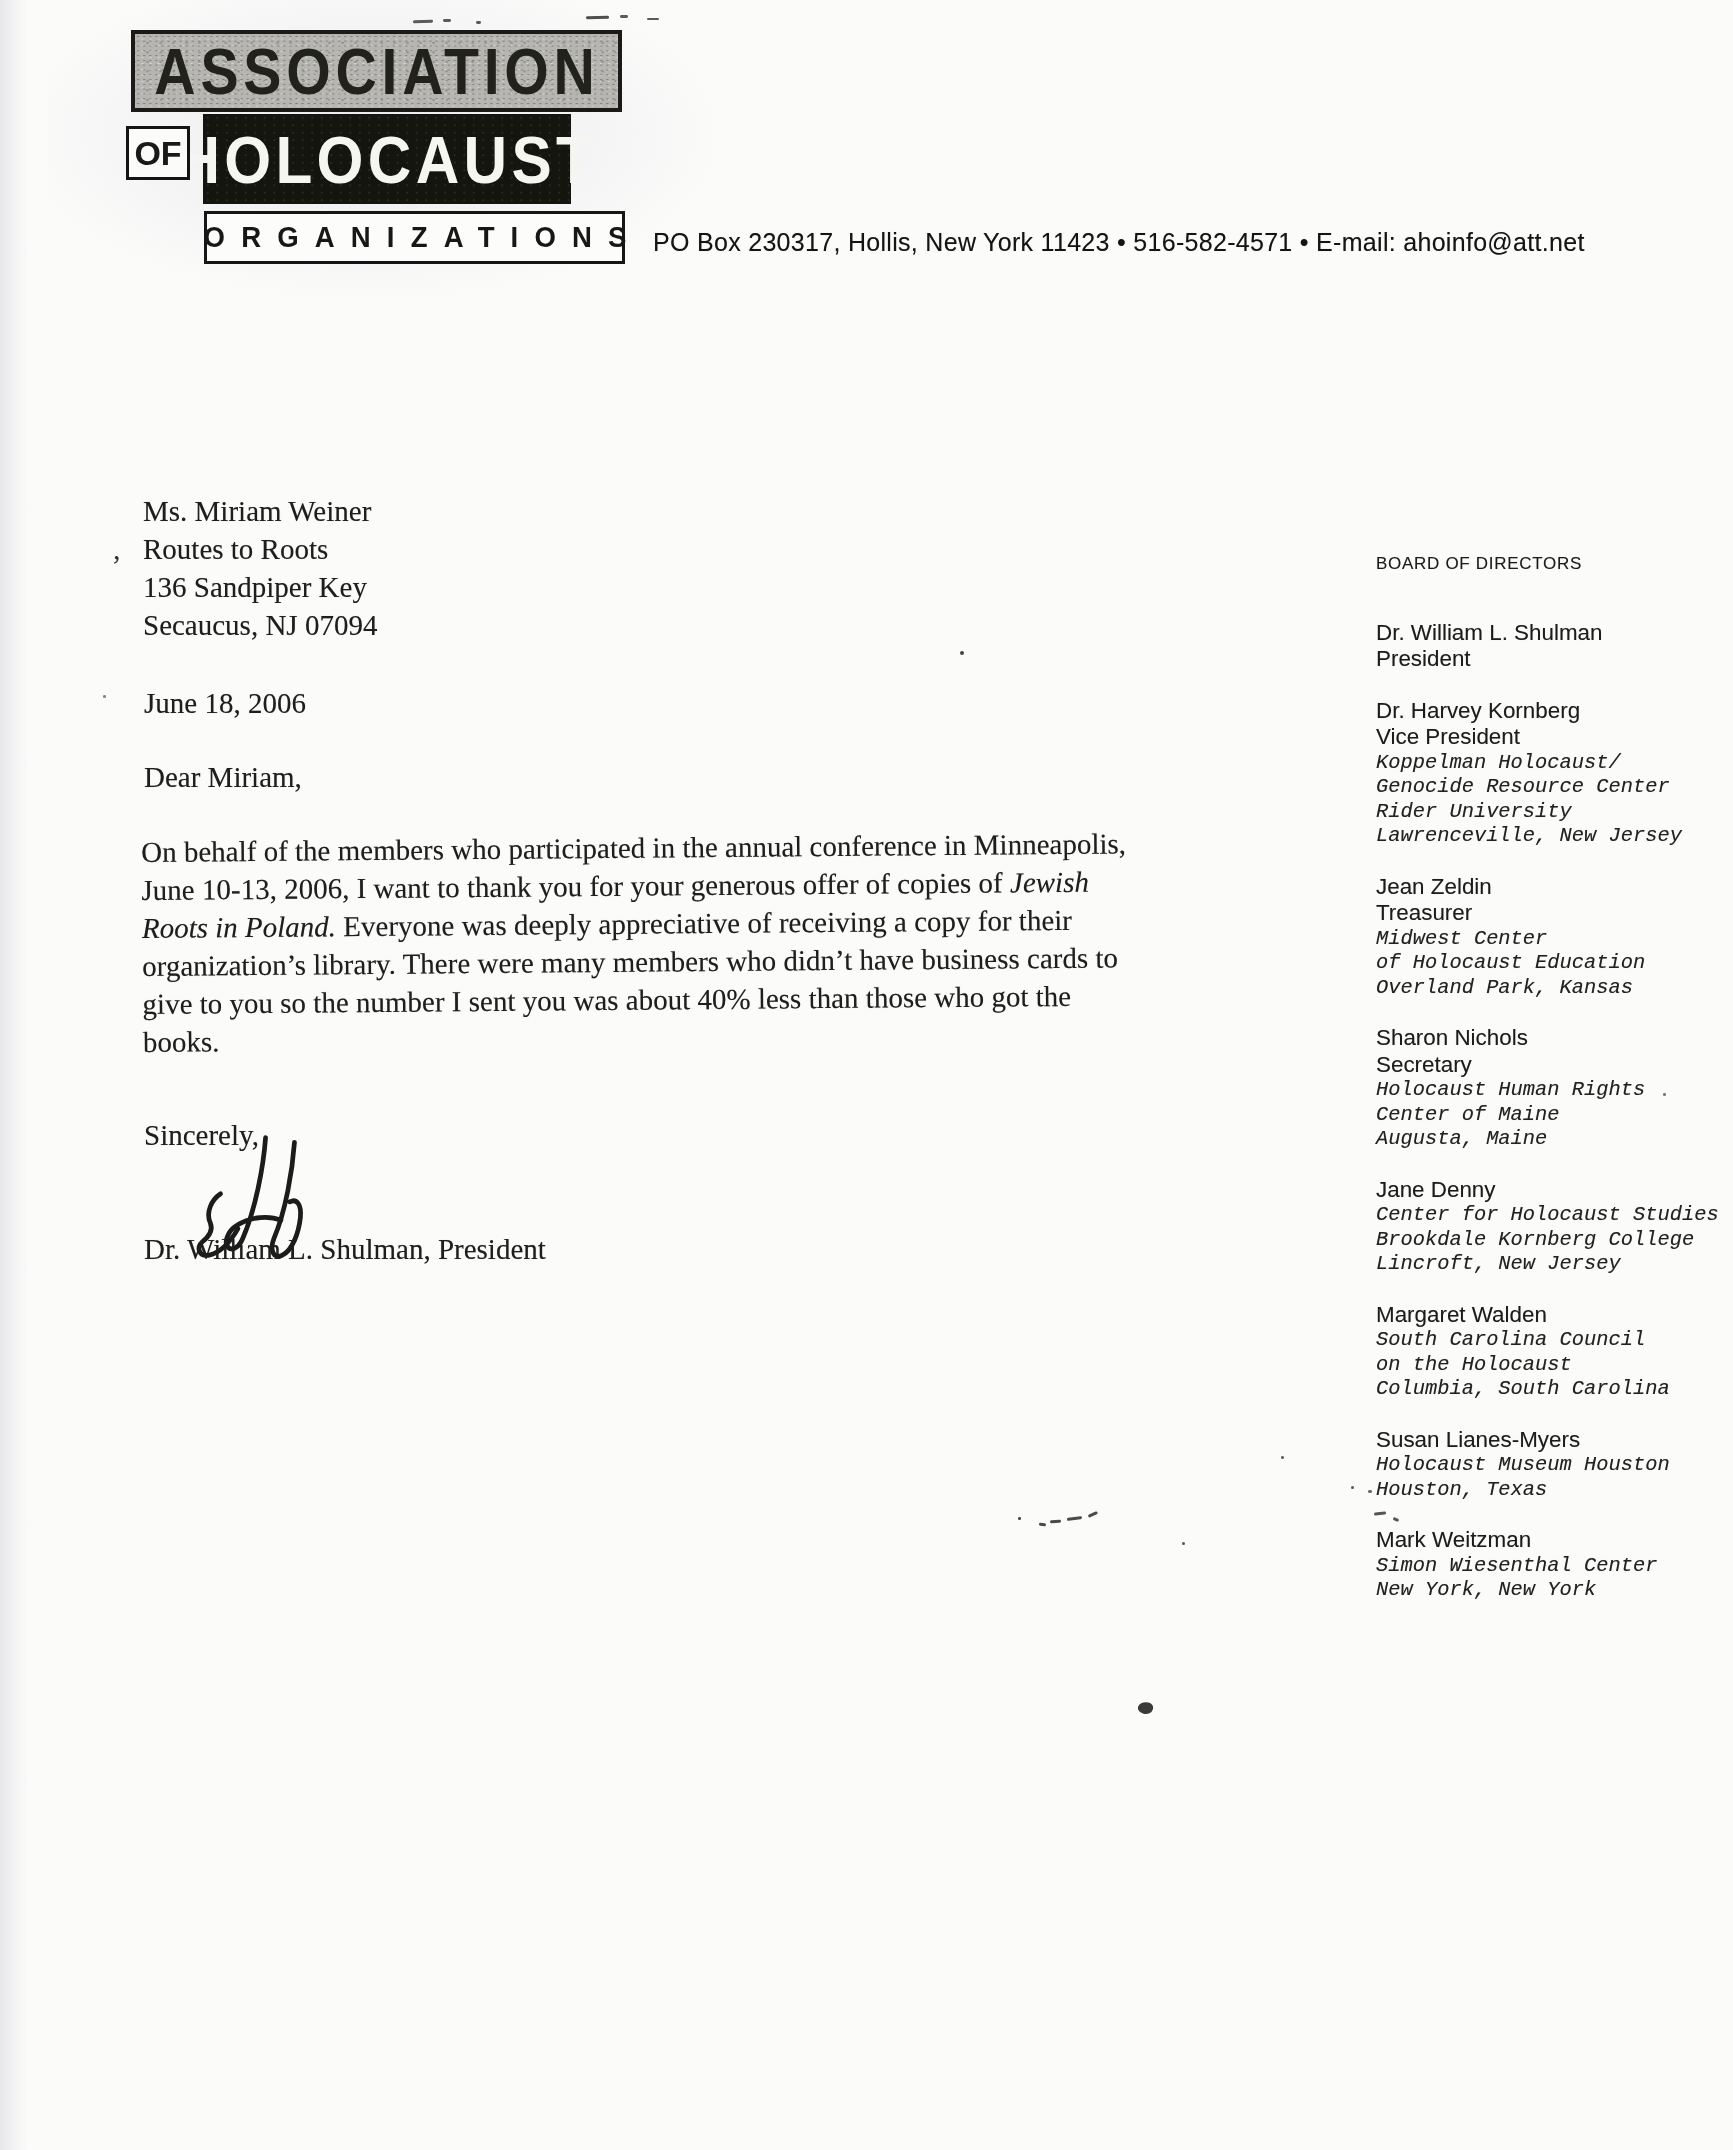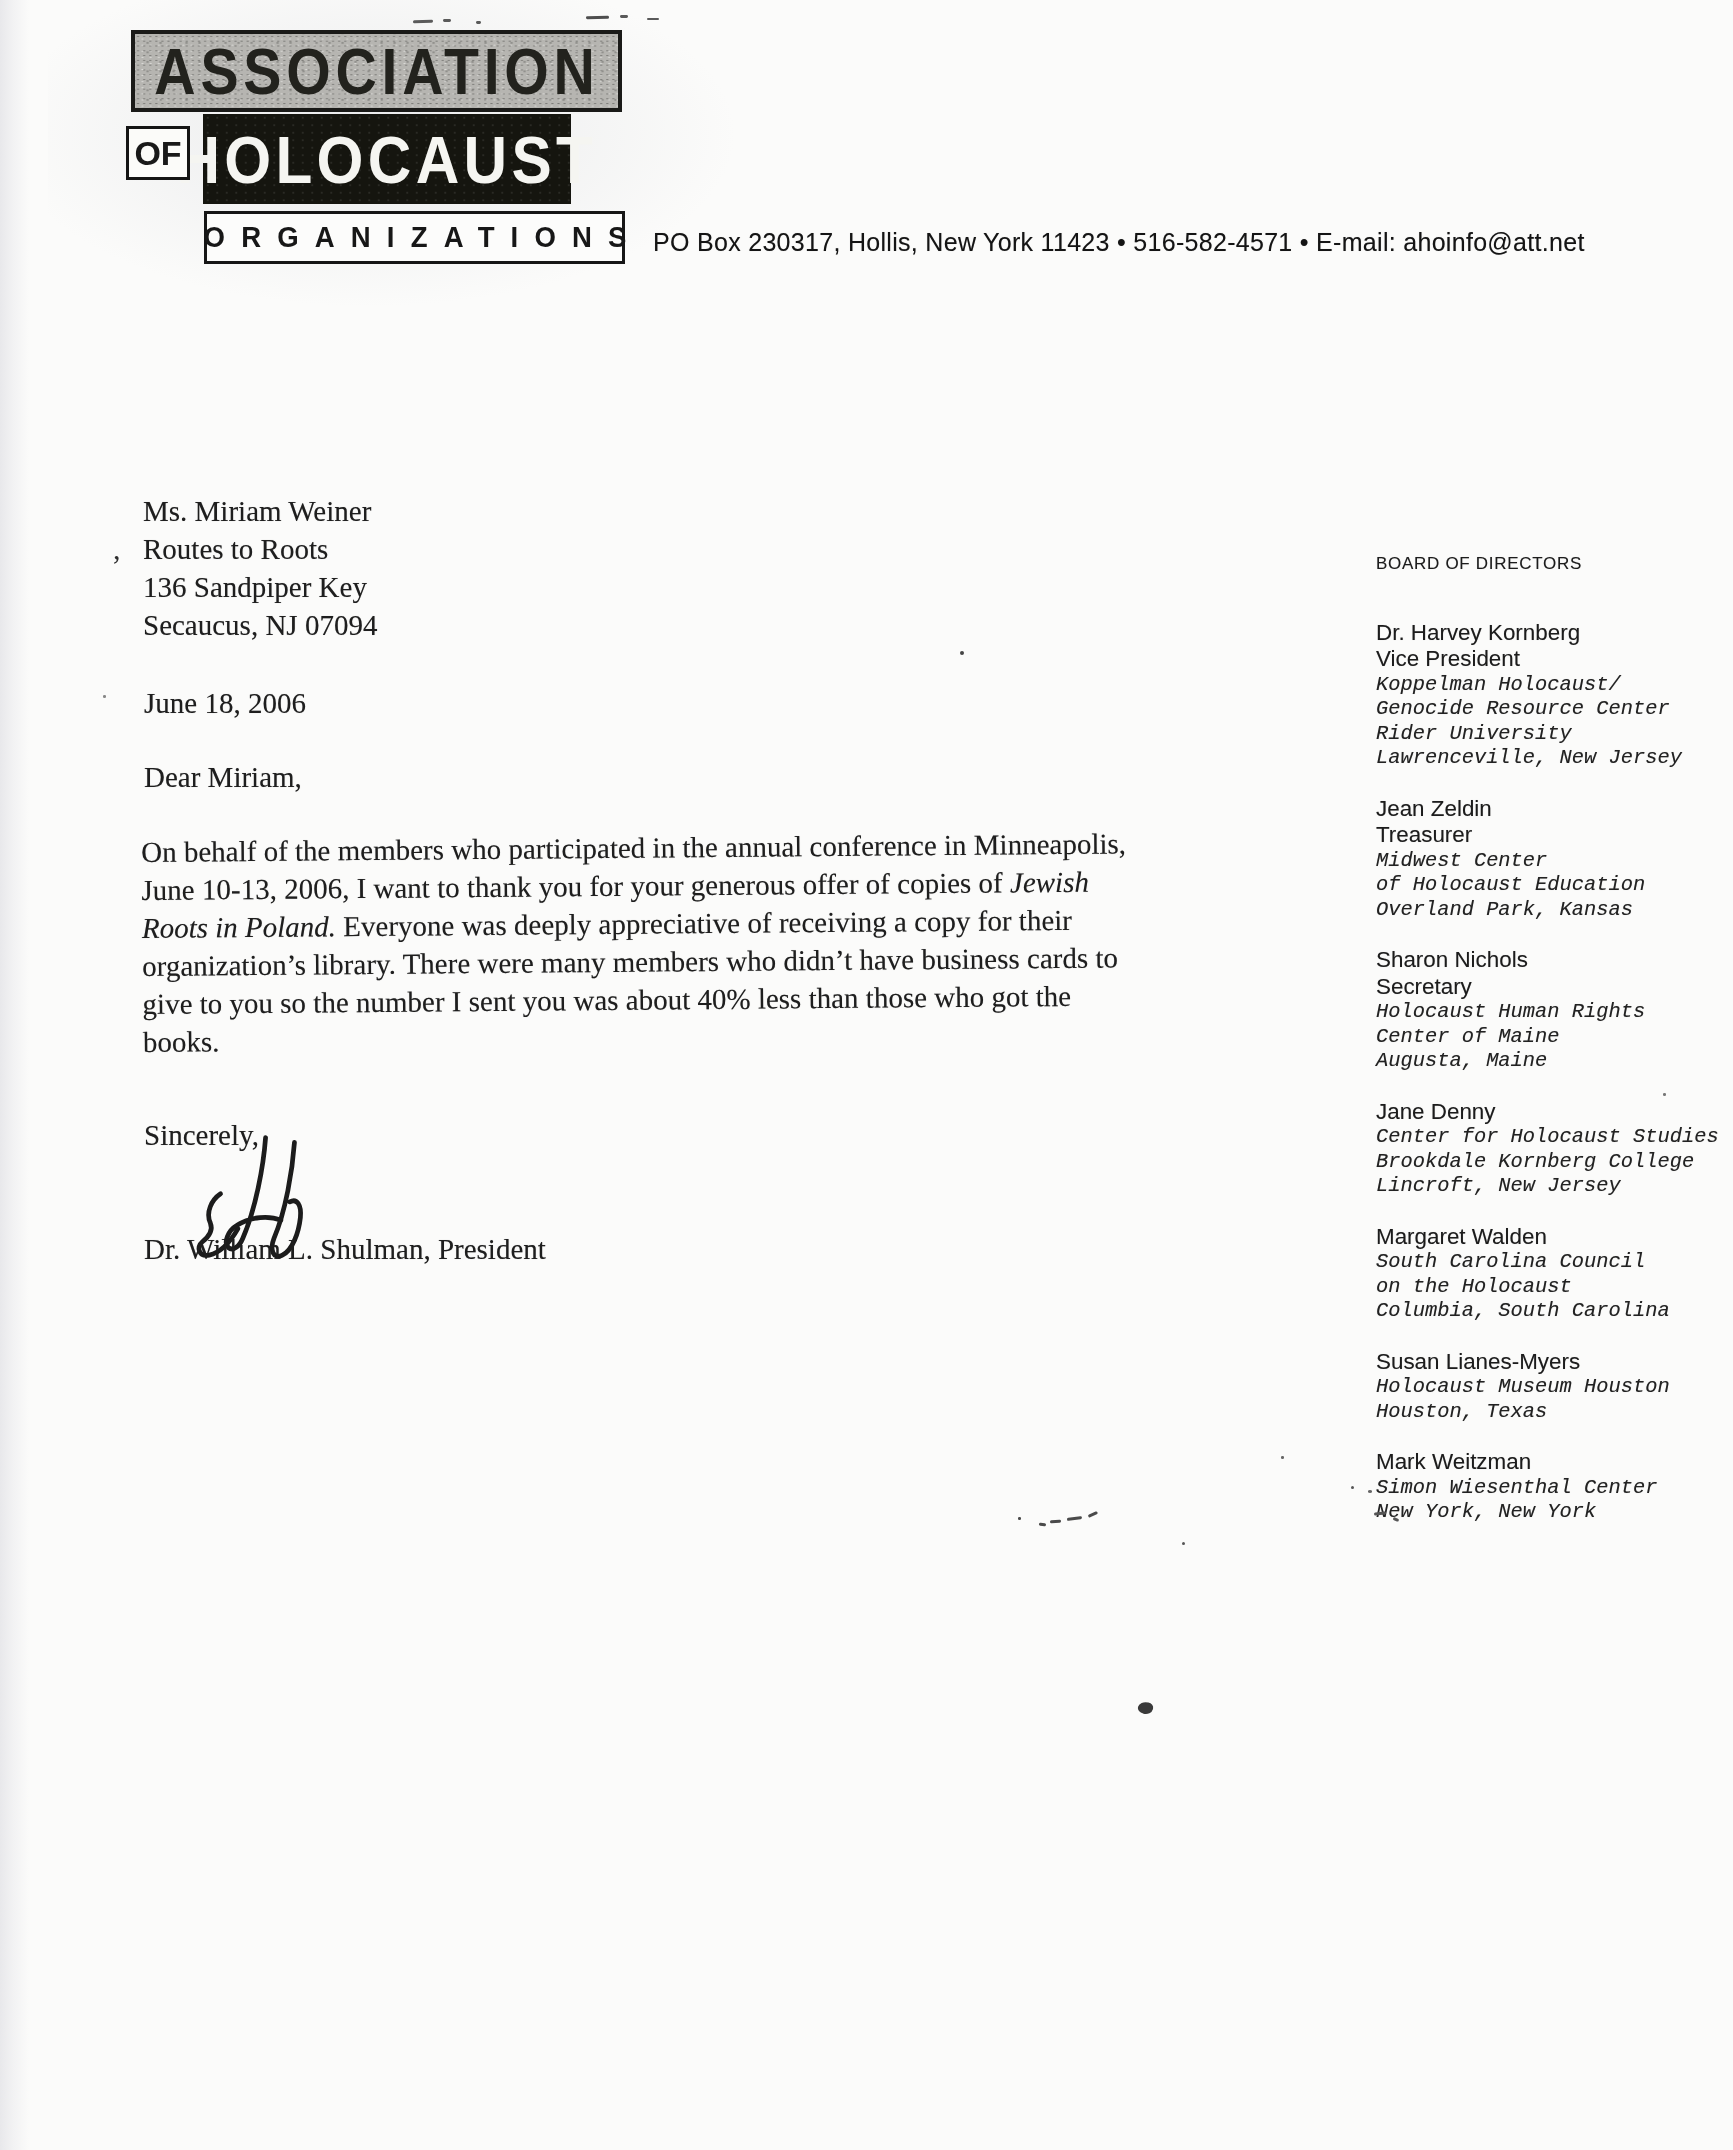--- a/index.html
+++ b/index.html
@@ -139,20 +139,24 @@
       <path d="M166,28 C160,70 146,128 126,167 C118,184 123,198 136,193 C152,187 163,161 167,139 C170,121 164,110 153,115"></path>
     </g>
   </svg>
 
   <div class="signer serif43 ink">Dr. William L. Shulman, President</div>
 </main>
 
 <aside class="board">
   <div class="board-heading">BOARD OF DIRECTORS</div>
 
+  <div class="member">
+    <div class="m-name">Dr. William L. Shulman</div>
+    <div class="m-title">President</div>
+  </div>
 
   <div class="member">
     <div class="m-name">Dr. Harvey Kornberg</div>
     <div class="m-title">Vice President</div>
     <div class="m-org">Koppelman Holocaust/</div>
     <div class="m-org">Genocide Resource Center</div>
     <div class="m-org">Rider University</div>
     <div class="m-org">Lawrenceville, New Jersey</div>
   </div>
 

